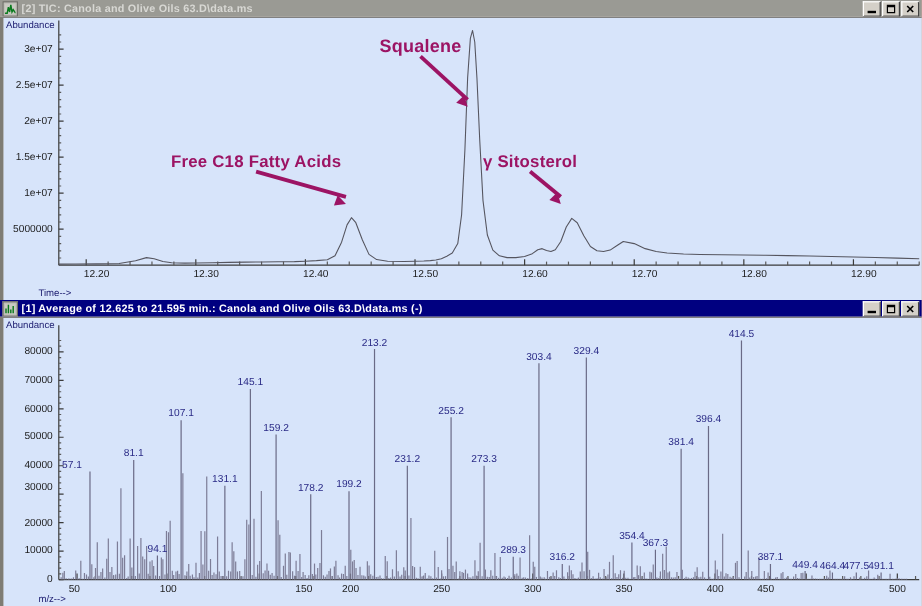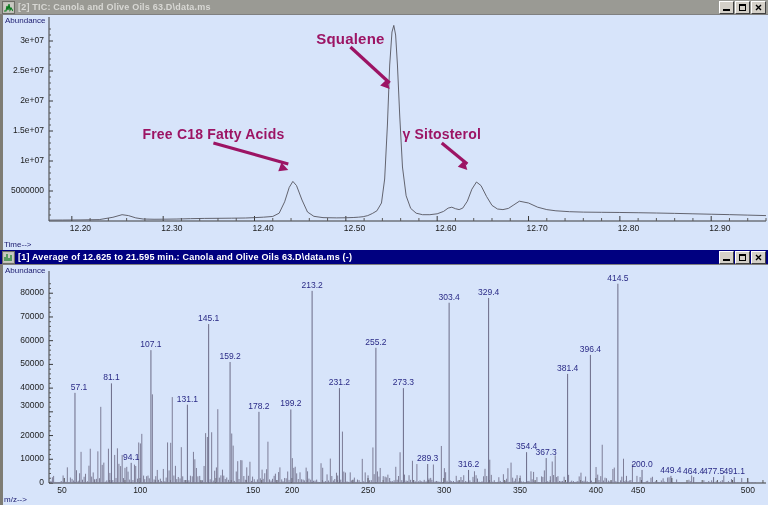--- a/index.html
+++ b/index.html
@@ -49,21 +49,21 @@
   #win-tic{left:0;top:0;width:768px;height:250px;}
   #win-ms{left:0;top:250px;width:768px;height:255px;}
   #win-tic .plotframe{border-left:3px solid #7e7c74;}
   #win-ms .plotframe{border-left:3px solid #7e7c74;}
 
   .axislabel{
     position:absolute;font-size:8px;color:#1a1a6e;
     white-space:nowrap;letter-spacing:0;
   }
   .ylabel-title{left:2px;top:1px;}
-  .xlabel-title{left:1px;bottom:1px;}
+  .xlabel-title{left:1px;bottom:1px;padding-left:28px;}
   .ytick{position:absolute;font-size:8.5px;color:#1c1c1c;text-align:center;white-space:nowrap;}
   .xtick{position:absolute;font-size:8.5px;color:#1c1c1c;white-space:nowrap;}
 
   .anno{
     position:absolute;color:#9c1464;font-weight:bold;
     white-space:nowrap;letter-spacing:.2px;
   }
   .anno-sq{font-size:15px;}
   .anno-fc{font-size:14px;}
   .anno-gs{font-size:14px;}
@@ -818,21 +818,21 @@
             <span class="xtick" style="left: 206.097px; top: 220px; margin-left: 37px;">150</span>
             <span class="xtick" style="left: 282.051px; top: 220px;">200</span>
             <span class="xtick" style="left: 358.004px; top: 220px;">250</span>
             <span class="xtick" style="left: 433.958px; top: 220px;">300</span>
             <span class="xtick" style="left: 509.911px; top: 220px;">350</span>
             <span class="xtick" style="left: 585.864px; top: 220px;">400</span>
             <span class="xtick" style="left: 628px; top: 220px;">450</span>
             <span class="xtick" style="left: 737.771px; top: 220px;">500</span>
           </div>
         <div id="ms-peaks">
-            <span class="peaklabel" style="left: 76px; top: 116.86px; transform: translateX(-50%);">57.1</span>
+            <span class="peaklabel" style="left: 57px; top: 116.86px; transform: translateX(-50%);">57.1</span>
             <span class="peaklabel" style="left: 108.434px; top: 107.372px; transform: translateX(-50%);">81.1</span>
             <span class="peaklabel" style="left: 128.182px; top: 186.837px; transform: translateX(-50%);">94.1</span>
             <span class="peaklabel" style="left: 147.929px; top: 74.1628px; transform: translateX(-50%);">107.1</span>
             <span class="peaklabel" style="left: 184.387px; top: 128.721px; transform: translateX(-50%);">131.1</span>
             <span class="peaklabel" style="left: 205.654px; top: 48.0698px; transform: translateX(-50%);">145.1</span>
             <span class="peaklabel" style="left: 227.073px; top: 86.0233px; transform: translateX(-50%);">159.2</span>
             <span class="peaklabel" style="left: 255.935px; top: 135.837px; transform: translateX(-50%);">178.2</span>
             <span class="peaklabel" style="left: 287.836px; top: 133.465px; transform: translateX(-50%);">199.2</span>
             <span class="peaklabel" style="left: 309.103px; top: 14.8605px; transform: translateX(-50%);">213.2</span>
             <span class="peaklabel" style="left: 336.446px; top: 112.116px; transform: translateX(-50%);">231.2</span>
@@ -840,21 +840,21 @@
             <span class="peaklabel" style="left: 400.399px; top: 112.116px; transform: translateX(-50%);">273.3</span>
             <span class="peaklabel" style="left: 424.704px; top: 188.023px; transform: translateX(-50%);">289.3</span>
             <span class="peaklabel" style="left: 446.122px; top: 26.7209px; transform: translateX(-50%);">303.4</span>
             <span class="peaklabel" style="left: 465.567px; top: 193.953px; transform: translateX(-50%);">316.2</span>
             <span class="peaklabel" style="left: 485.618px; top: 21.9767px; transform: translateX(-50%);">329.4</span>
             <span class="peaklabel" style="left: 523.595px; top: 176.163px; transform: translateX(-50%);">354.4</span>
             <span class="peaklabel" style="left: 543.191px; top: 182.093px; transform: translateX(-50%);">367.3</span>
             <span class="peaklabel" style="left: 564.61px; top: 97.8837px; transform: translateX(-50%);">381.4</span>
             <span class="peaklabel" style="left: 587.396px; top: 78.907px; transform: translateX(-50%);">396.4</span>
             <span class="peaklabel" style="left: 614.891px; top: 7.74419px; transform: translateX(-50%);">414.5</span>
-            <span class="peaklabel" style="left: 639.044px; top: 193.953px; transform: translateX(-50%);">200.0</span>
+            <span class="peaklabel" style="left: 639.044px; top: 193.953px; transform: translateX(-50%);">387.1</span>
             <span class="peaklabel" style="left: 667.906px; top: 199.884px; transform: translateX(-50%);">449.4</span>
             <span class="peaklabel" style="left: 690.692px; top: 201.07px; transform: translateX(-50%);">464.4</span>
             <span class="peaklabel" style="left: 710.592px; top: 201.07px; transform: translateX(-50%);">477.5</span>
             <span class="peaklabel" style="left: 731.251px; top: 201.07px; transform: translateX(-50%);">491.1</span>
           </div>
       </div>
     </div>
   </div>
 
 </div>

